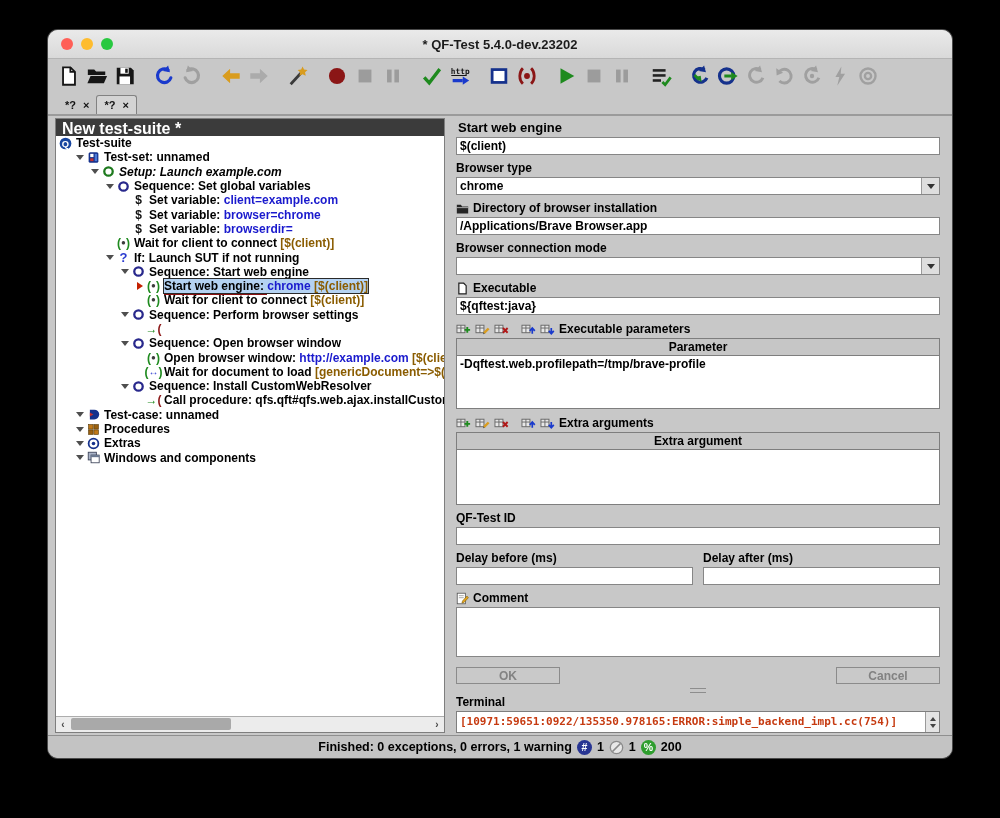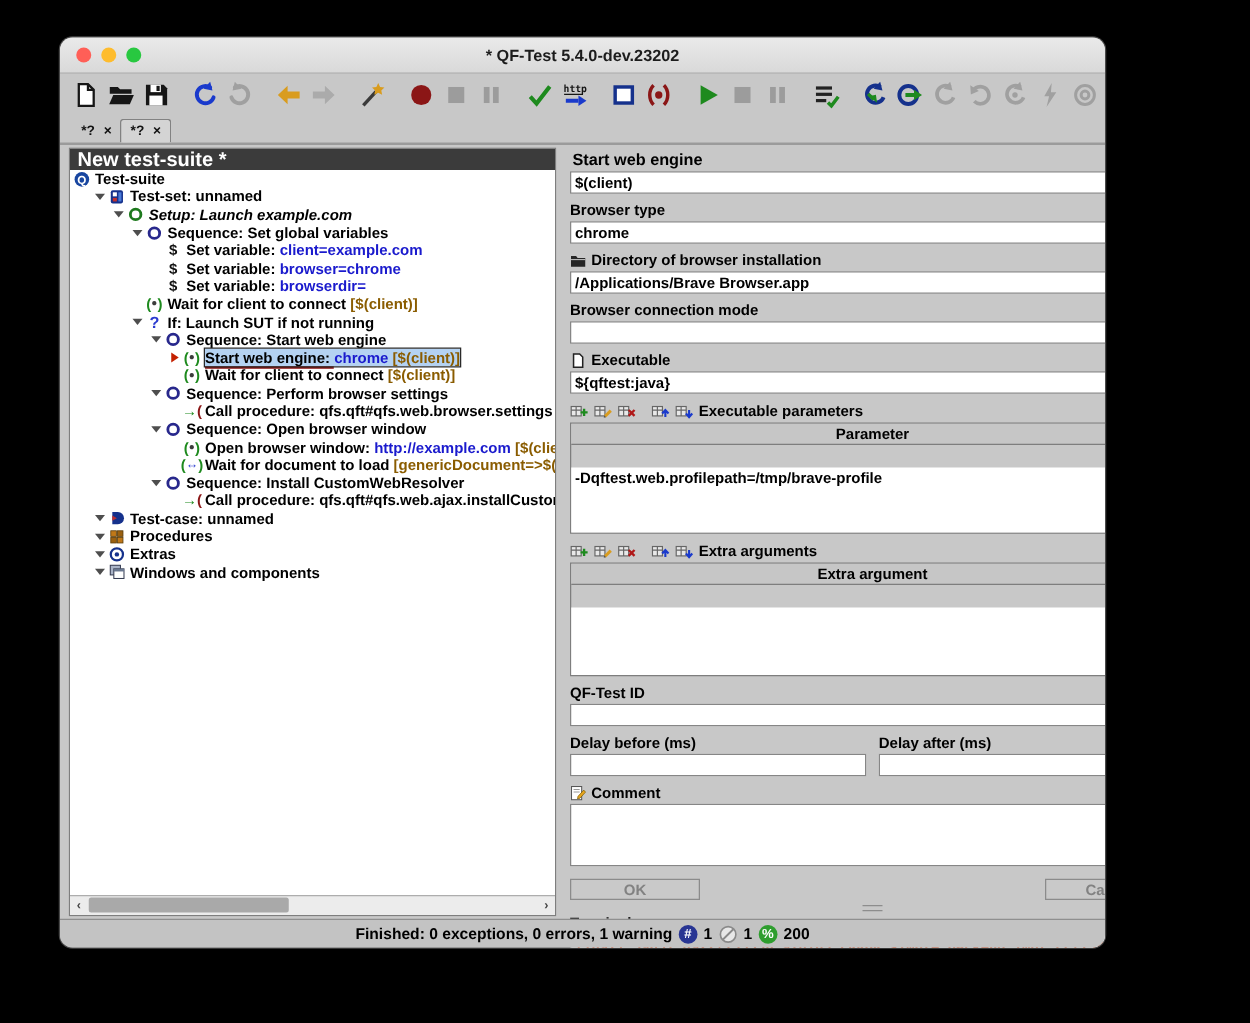--- a/index.html
+++ b/index.html
@@ -1,18 +1,18 @@
 <!DOCTYPE html>
 <html style="--c-value: #1a1acd; --c-var: #8a5c00; --c-term: #c63a10; --c-selbg: #b4d2f2; --c-treehdr: #3b3b3b;"><head>
 <meta charset="utf-8">
 <style>
   html,body{margin:0;padding:0;}
   body{width:1000px;height:818px;background:#000;position:relative;overflow:hidden;
        font-family:"Liberation Sans",sans-serif;}
-  .window{position:absolute;left:48px;top:30px;width:836px;height:728px;background:#c8c8c8;
+  .window{position:absolute;left:48px;top:30px;width:904px;height:728px;background:#c8c8c8;
           border-radius:10px;overflow:hidden;box-shadow:0 0 0 1px #4a4a4a;}
   
   .titlebar{height:28px;background:linear-gradient(#eaeaea,#d9d9d9);border-bottom:1px solid #b4b4b4;
             position:relative;display:flex;align-items:center;justify-content:center;}
   .traffic{position:absolute;left:13px;top:8px;display:flex;gap:8px;}
   .tl{width:12px;height:12px;border-radius:50%;}
   .wtitle{font-size:13px;font-weight:bold;color:#1c1c1c;}
   
   .toolbar{height:32px;display:flex;align-items:center;padding:1px 10px 0 10px;gap:13px;}
   .tb-group{display:flex;gap:2px;}
@@ -57,21 +57,21 @@
   .combo{height:18px;border:1px solid #868686;background:#fff;display:flex;box-sizing:border-box;}
   .combo .cval{flex:1;padding:1px 3px;font-weight:bold;}
   .combo .cbtn{width:17px;border-left:1px solid #9a9a9a;background:#dedede;display:flex;align-items:center;justify-content:center;}
   .carr{width:0;height:0;border-left:4px solid transparent;border-right:4px solid transparent;border-top:5px solid #333;}
   .tblbar{display:flex;gap:3px;align-items:center;margin:6px 0 2px 0;font-weight:bold;}
   .tblbar .mico{width:16px;height:15px;display:flex;align-items:center;}
   .tblbar .mico svg{width:16px;height:15px;}
   .tblbar .gap{width:5px;}
   .dtable{border:1px solid #7e7e7e;}
   .thead{height:16px;background:#c6c6c6;border-bottom:1px solid #7e7e7e;text-align:center;font-weight:bold;line-height:16px;}
-  .tbody{background:#fff;padding:1px 3px;font-weight:bold;box-sizing:border-box;margin-top:18px;}
+  .tbody{background:#fff;padding:1px 3px;font-weight:bold;box-sizing:border-box;}
   .tbody .trow{height:14px;white-space:nowrap;overflow:hidden;}
   .delayrow{display:flex;gap:10px;}
   .delayrow>div{flex:1;}
   textarea.farea{width:100%;box-sizing:border-box;height:50px;border:1px solid #868686;background:#fff;resize:none;outline:none;
                  font-family:"Liberation Sans",sans-serif;font-size:12px;font-weight:bold;}
   .btnrow{display:flex;justify-content:space-between;margin-top:7px;}
   .gbtn{width:104px;height:17px;background:#c9c9c9;border:1px solid #8b8b8b;color:#828282;
         font-family:"Liberation Sans",sans-serif;font-size:12px;font-weight:bold;padding:0;}
   .split-handle{width:16px;margin:4px auto 0 auto;border-top:1px solid #8d8d8d;border-bottom:1px solid #8d8d8d;height:3px;}
   .termlabel{font-weight:bold;margin:2px 0 2px 0;}
@@ -426,21 +426,20 @@
               </svg>
             </span>
             <span class="txt"><span>Sequence: Perform browser settings</span></span>
           </div>
           <div class="tree-row" style="padding-left: 77px;">
             <span class="slot"></span>
             <span class="ticon">
               <i style="color:#1e8a1e;font-weight:bold">→</i>
               <i style="color:#8b1616;font-weight:bold">(</i>
             </span>
-            <span class="txt"><span>Call procedure: qfs.qft#qfs.web.browser.settings</span></span>
           </div>
           <div class="tree-row" style="padding-left: 62px;">
             <span class="slot">
               <span class="chev"></span>
             </span>
             <span class="ticon">
               <svg viewBox="0 0 16 16">
                 <circle cx="8" cy="8" r="5.2" fill="#fff" stroke="#28288c" stroke-width="2.8"></circle>
               </svg>
             </span>

